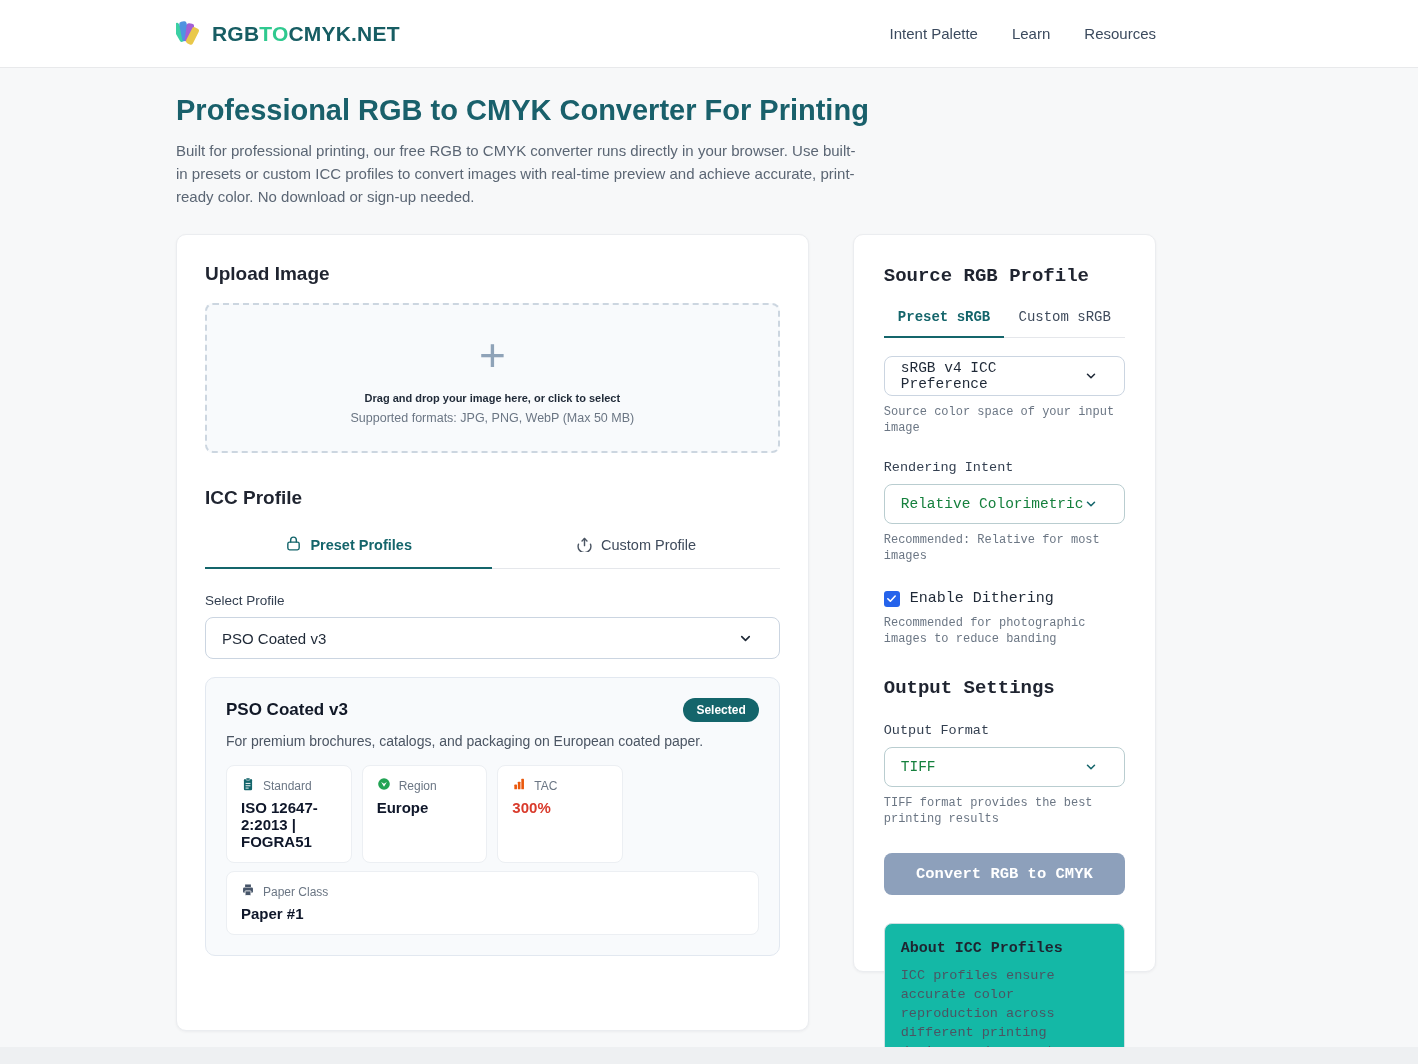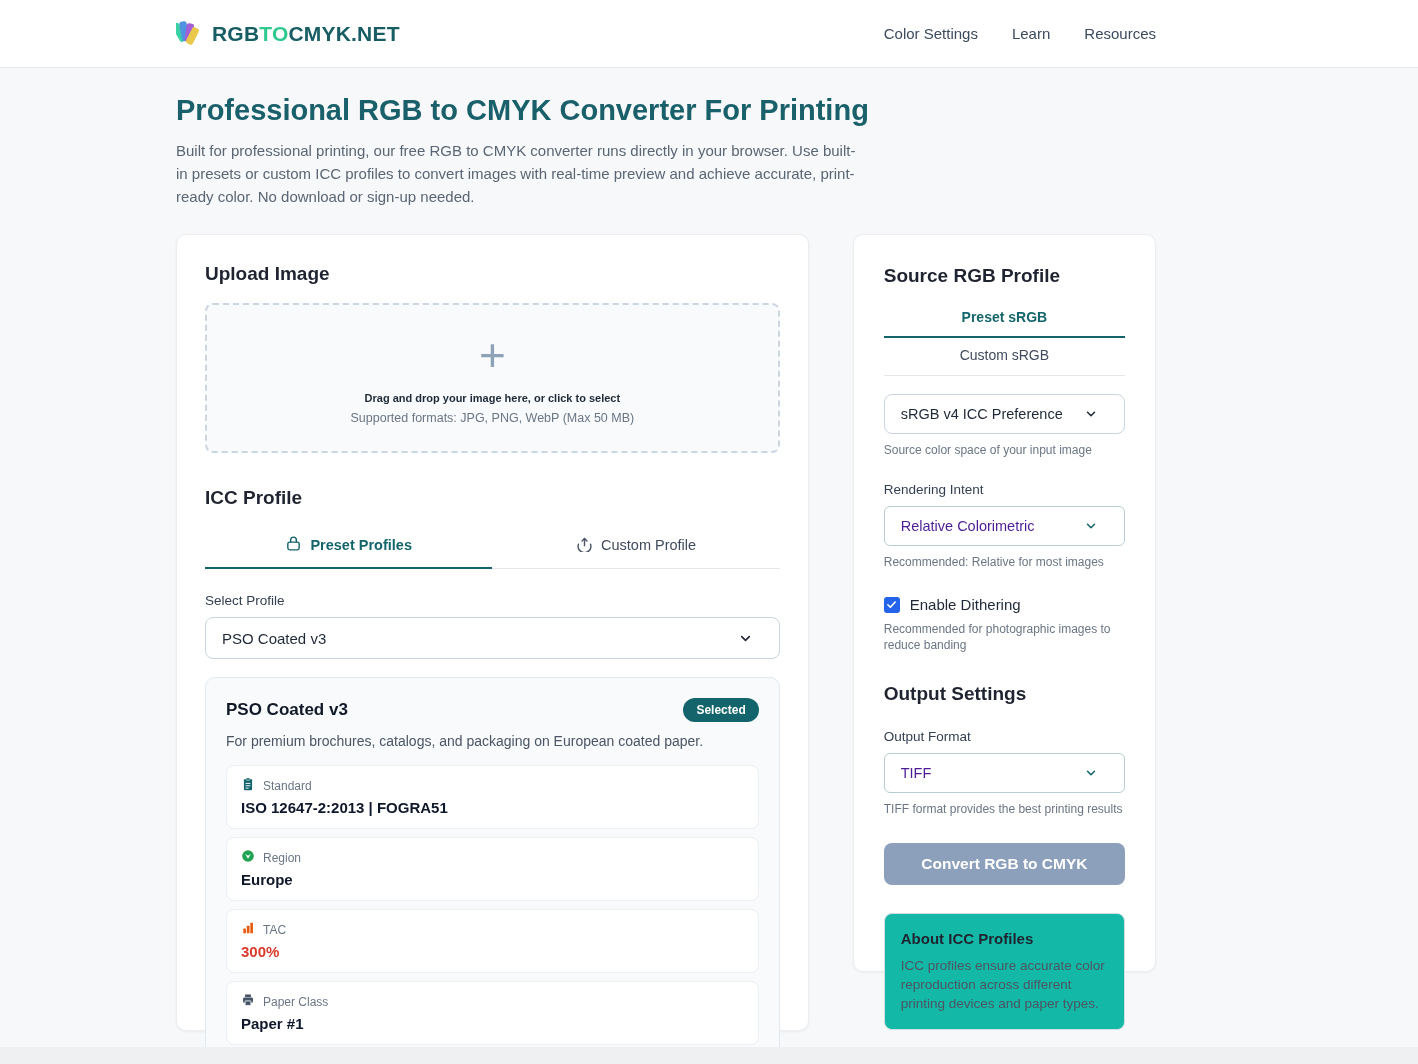--- a/index.html
+++ b/index.html
@@ -24,21 +24,21 @@
   .container { width:980px; margin-left:176px; }
   main { flex:1; }
   .hero { padding-top:26px; }
   .hero h1 { font-size:29px; font-weight:bold; color:#19606b; margin-bottom:12px; }
   .hero p { max-width:690px; font-size:15px; line-height:23px; color:#5b6674; }
 
   
   .columns { display:flex; gap:44px; margin-top:26px; align-items:flex-start; }
   .card { background:#fff; border:1px solid #ebedf0; border-radius:10px; box-shadow:0 1px 3px rgba(16,24,40,.05); }
   .left-card { width:644px; height:797px; padding:28px; }
-  .right-card { width:308px; height:738px; padding:30px 30px 34px; }
+  .right-card { width:308px; height:738px; padding:30px 30px 34px;font-family:Liberation Mono, monospace; }
 
   .section-h { font-size:19px; font-weight:bold; color:#1f2430; }
 
   
   .dropzone { margin-top:18px; height:150px; border:2px dashed #ccd6e0; border-radius:8px;
     background:#f8fafc; display:flex; flex-direction:column; align-items:center; justify-content:center; cursor:pointer; }
   .dz-plus { font-size:46px; line-height:1; color:#8fa3b8; font-weight:normal; margin-bottom:14px; }
   .dz-text { font-size:11px; font-weight:bold; color:#1f2937; }
   .dz-hint { font-size:12.5px; color:#6b7684; margin-top:7px; }
 
@@ -57,35 +57,35 @@
     display:flex; align-items:center; justify-content:space-between; padding:0 26px 0 16px;
     font-size:15px; color:#1f2937; cursor:pointer; }
   .select .chev { color:#1f2937; display:flex; }
 
   
   .profile-card { margin-top:18px; background:#f8fafc; border:1px solid #e2e8f0; border-radius:10px; padding:20px; }
   .profile-head { display:flex; align-items:center; justify-content:space-between; }
   .profile-name { font-size:17px; font-weight:bold; color:#111827; }
   .badge { background:#14656b; color:#fff; font-size:12px; font-weight:bold; padding:5px 13px; border-radius:999px; }
   .profile-desc { font-size:14px; color:#4b5563; margin:11px 0 16px; }
-  .detail-grid { display:grid; grid-template-columns:1fr; gap:8px 10px; }
+  .detail-grid { display:grid; grid-template-columns:1fr 1fr 1fr 1fr; gap:8px 10px; }
   .detail-box { background:#fff; border:1px solid #eceff3; border-radius:8px; padding:11px 14px 12px; }
   .detail-box.full { grid-column:1 / -1; }
   .detail-label { display:flex; align-items:center; gap:8px; font-size:12px; color:#6b7684; }
   .detail-value { font-size:15px; font-weight:bold; color:#0f172a; margin-top:5px; }
   .detail-value.tac { color:#d93a2b; }
 
   
   .right-card .section-h { font-size:19px; }
-  .r-tabs { margin-top:12px;flex-direction:column; }
+  .r-tabs { margin-top:12px; }
   .r-tabs .tab { font-size:14px; padding:10px 0 12px; }
   .r-select { margin-top:18px; height:40px; font-size:14.5px; }
   .helper { font-size:12px; color:#6b7684; margin-top:8px; line-height:16px; }
   .r-label { font-size:13.5px; color:#333f50; margin:24px 0 9px; }
-  .teal-select { color:#4c1d95; border-color:#b9cdd0;border-radius:6px; }
+  .teal-select { color:#15803d; border-color:#b9cdd0; }
   .teal-select .chev { color:#14656b; }
 
   .check-row { display:flex; align-items:center; gap:10px; margin-top:26px; cursor:pointer; }
   .checkbox { width:16px; height:16px; border-radius:3px; background:#2563eb; display:flex;
     align-items:center; justify-content:center; flex:none; }
   .checkbox svg { display:block; }
   .check-label { font-size:15px; color:#1f2937; }
 
   .output-h { margin-top:30px; font-size:19px; }
   .convert-btn { margin-top:26px; width:100%; height:42px; background:#8da0bb; border:none;
@@ -109,21 +109,21 @@
             <rect x="-3" y="-21" width="8" height="21" rx="2.5" fill="#3bd0a4" transform="rotate(-30)"></rect>
             <rect x="-1" y="-21" width="8" height="21" rx="2.5" fill="#4f93e0" transform="rotate(-11)"></rect>
             <rect x="1" y="-20" width="8" height="20" rx="2.5" fill="#a35fd6" transform="rotate(8)"></rect>
             <rect x="2" y="-19" width="8" height="19" rx="2.5" fill="#e9c84a" transform="rotate(27)"></rect>
           </g>
         </svg>
       </span>
       <span class="logo-text"><span>RGB</span><span class="to">TO</span><span>CMYK.NET</span></span>
     </a>
     <nav class="nav">
-      <a>Color Settings</a>
+      <a>Intent Palette</a>
       <a>Learn</a>
       <a>Resources</a>
     </nav>
   </div>
 </header>
 
 <main>
   <div class="container">
     <section class="hero">
       <h1>Professional RGB to CMYK Converter For Printing</h1>

